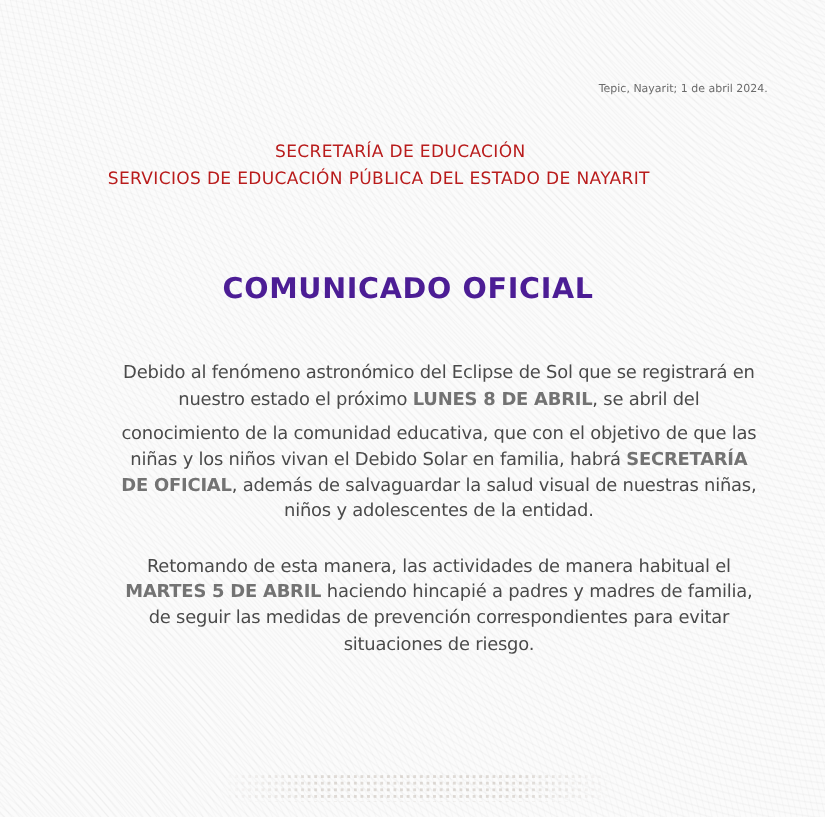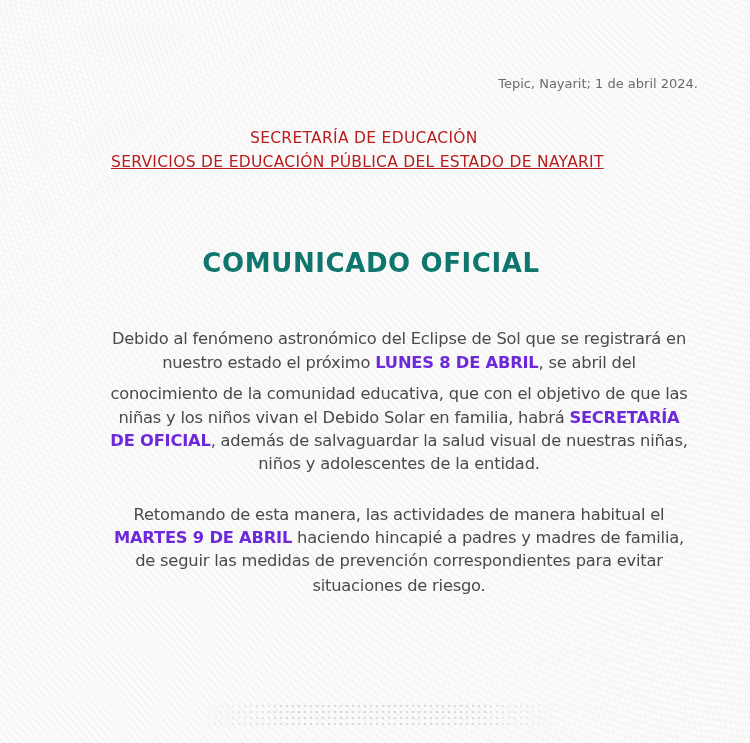--- a/index.html
+++ b/index.html
@@ -6,34 +6,34 @@
     body {
       width: 750px; height: 743px; overflow: hidden; position: relative;
       background-color: #fbfbfb;
       background-image:
         repeating-radial-gradient(ellipse at 110% -40%, rgba(0,0,0,0) 0px, rgba(0,0,0,0) 3px, rgba(180,180,180,0.10) 4px, rgba(0,0,0,0) 5px),
         repeating-radial-gradient(ellipse at -20% 130%, rgba(0,0,0,0) 0px, rgba(0,0,0,0) 3px, rgba(180,180,180,0.08) 4px, rgba(0,0,0,0) 5px);
       font-family: "DejaVu Sans", "Liberation Sans", sans-serif;
     }
     .abs { position: absolute; white-space: nowrap; }
     .date {
-      top: 76px; right: 52px; font-size: 13px; color: #6b6b6b;
+      top: 76px; right: 52px; font-size: 10px; color: #6b6b6b;
     }
     .hdr { font-size: 15.5px; color: #b91c1c; letter-spacing: 0.3px; font-weight: 500; }
     .hdr1 { top: 129px; left: 250px; }
-    .hdr2 { top: 153px; left: 111px; text-decoration: underline; }
+    .hdr2 { top: 153px; left: 98px; }
     .title {
       top: 248px; left: 0; width: 742px; text-align: center;
-      font-size: 26px; color: #0f766e; letter-spacing: 0.6px; font-weight: bold;
+      font-size: 26px; color: #4c1d95; letter-spacing: 0.6px; font-weight: bold;
     }
     .body-line {
       left: 0; width: 798px; text-align: center; font-size: 16.3px; color: #4a4a4a;
       letter-spacing: -0.2px;
     }
-    .body-line b { font-weight: bold; color: #6d28d9; }
+    .body-line b { font-weight: bold; color: #737373; }
     .band {
       position: absolute; left: 200px; top: 703px; width: 360px; height: 26px;
       background-image:
         radial-gradient(circle, rgba(190,180,170,0.45) 1.3px, rgba(0,0,0,0) 1.6px);
       background-size: 6px 6px;
       -webkit-mask-image: linear-gradient(90deg, transparent, #000 25%, #000 75%, transparent);
       mask-image: linear-gradient(90deg, transparent, #000 25%, #000 75%, transparent);
     }
   </style>
 </head>
@@ -51,19 +51,19 @@
     <div class="abs body-line" style="top:329px;">Debido al fenómeno astronómico del Eclipse de Sol que se registrará en</div>
     <div class="abs body-line" style="top:353px;"><span>nuestro estado el próximo </span><b>LUNES 8 DE ABRIL</b><span>, se abril del</span></div>
     <div class="abs body-line" style="top:384px;">conocimiento de la comunidad educativa, que con el objetivo de que las</div>
     <div class="abs body-line" style="top:408px;"><span>niñas y los niños vivan el Debido Solar en familia, habrá </span><b>SECRETARÍA</b></div>
     <div class="abs body-line" style="top:431px;"><b>DE OFICIAL</b><span>, además de salvaguardar la salud visual de nuestras niñas,</span></div>
     <div class="abs body-line" style="top:454px;">niños y adolescentes de la entidad.</div>
   </div>
 
   <div>
     <div class="abs body-line" style="top:505px;">Retomando de esta manera, las actividades de manera habitual el</div>
-    <div class="abs body-line" style="top:528px;"><b>MARTES 9 DE ABRIL</b><span> haciendo hincapié a padres y madres de familia,</span></div>
+    <div class="abs body-line" style="top:528px;"><b>MARTES 5 DE ABRIL</b><span> haciendo hincapié a padres y madres de familia,</span></div>
     <div class="abs body-line" style="top:551px;">de seguir las medidas de prevención correspondientes para evitar</div>
     <div class="abs body-line" style="top:576px;">situaciones de riesgo.</div>
   </div>
 
   <div class="band"></div>
 </div>
 
 </body></html>

